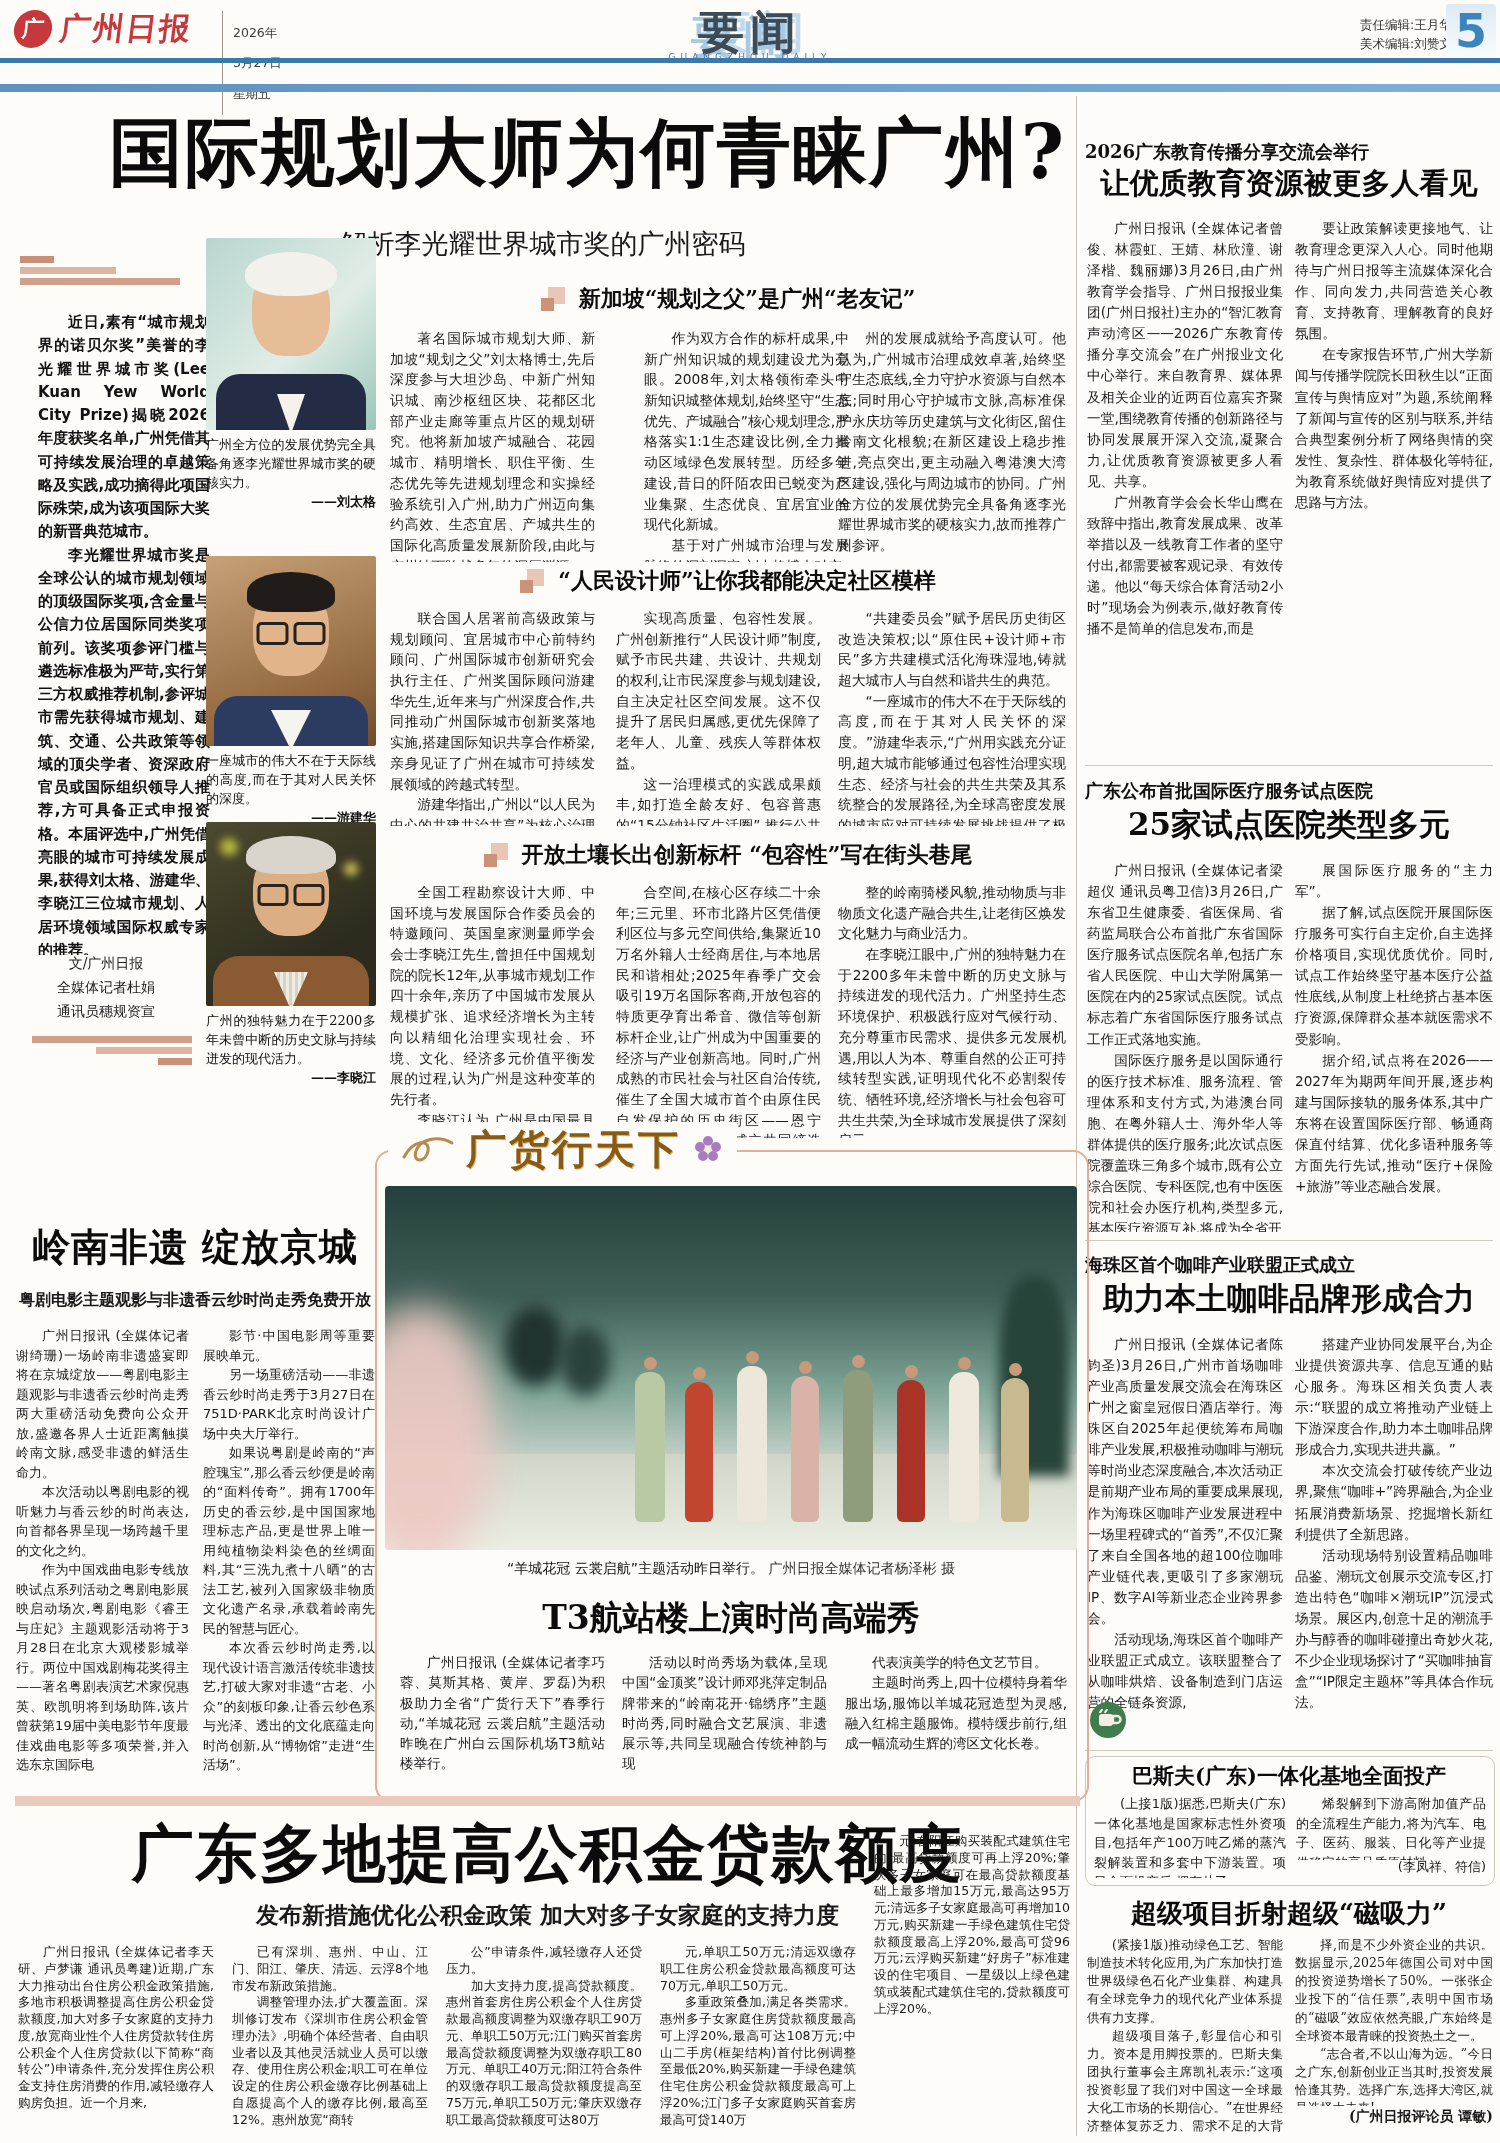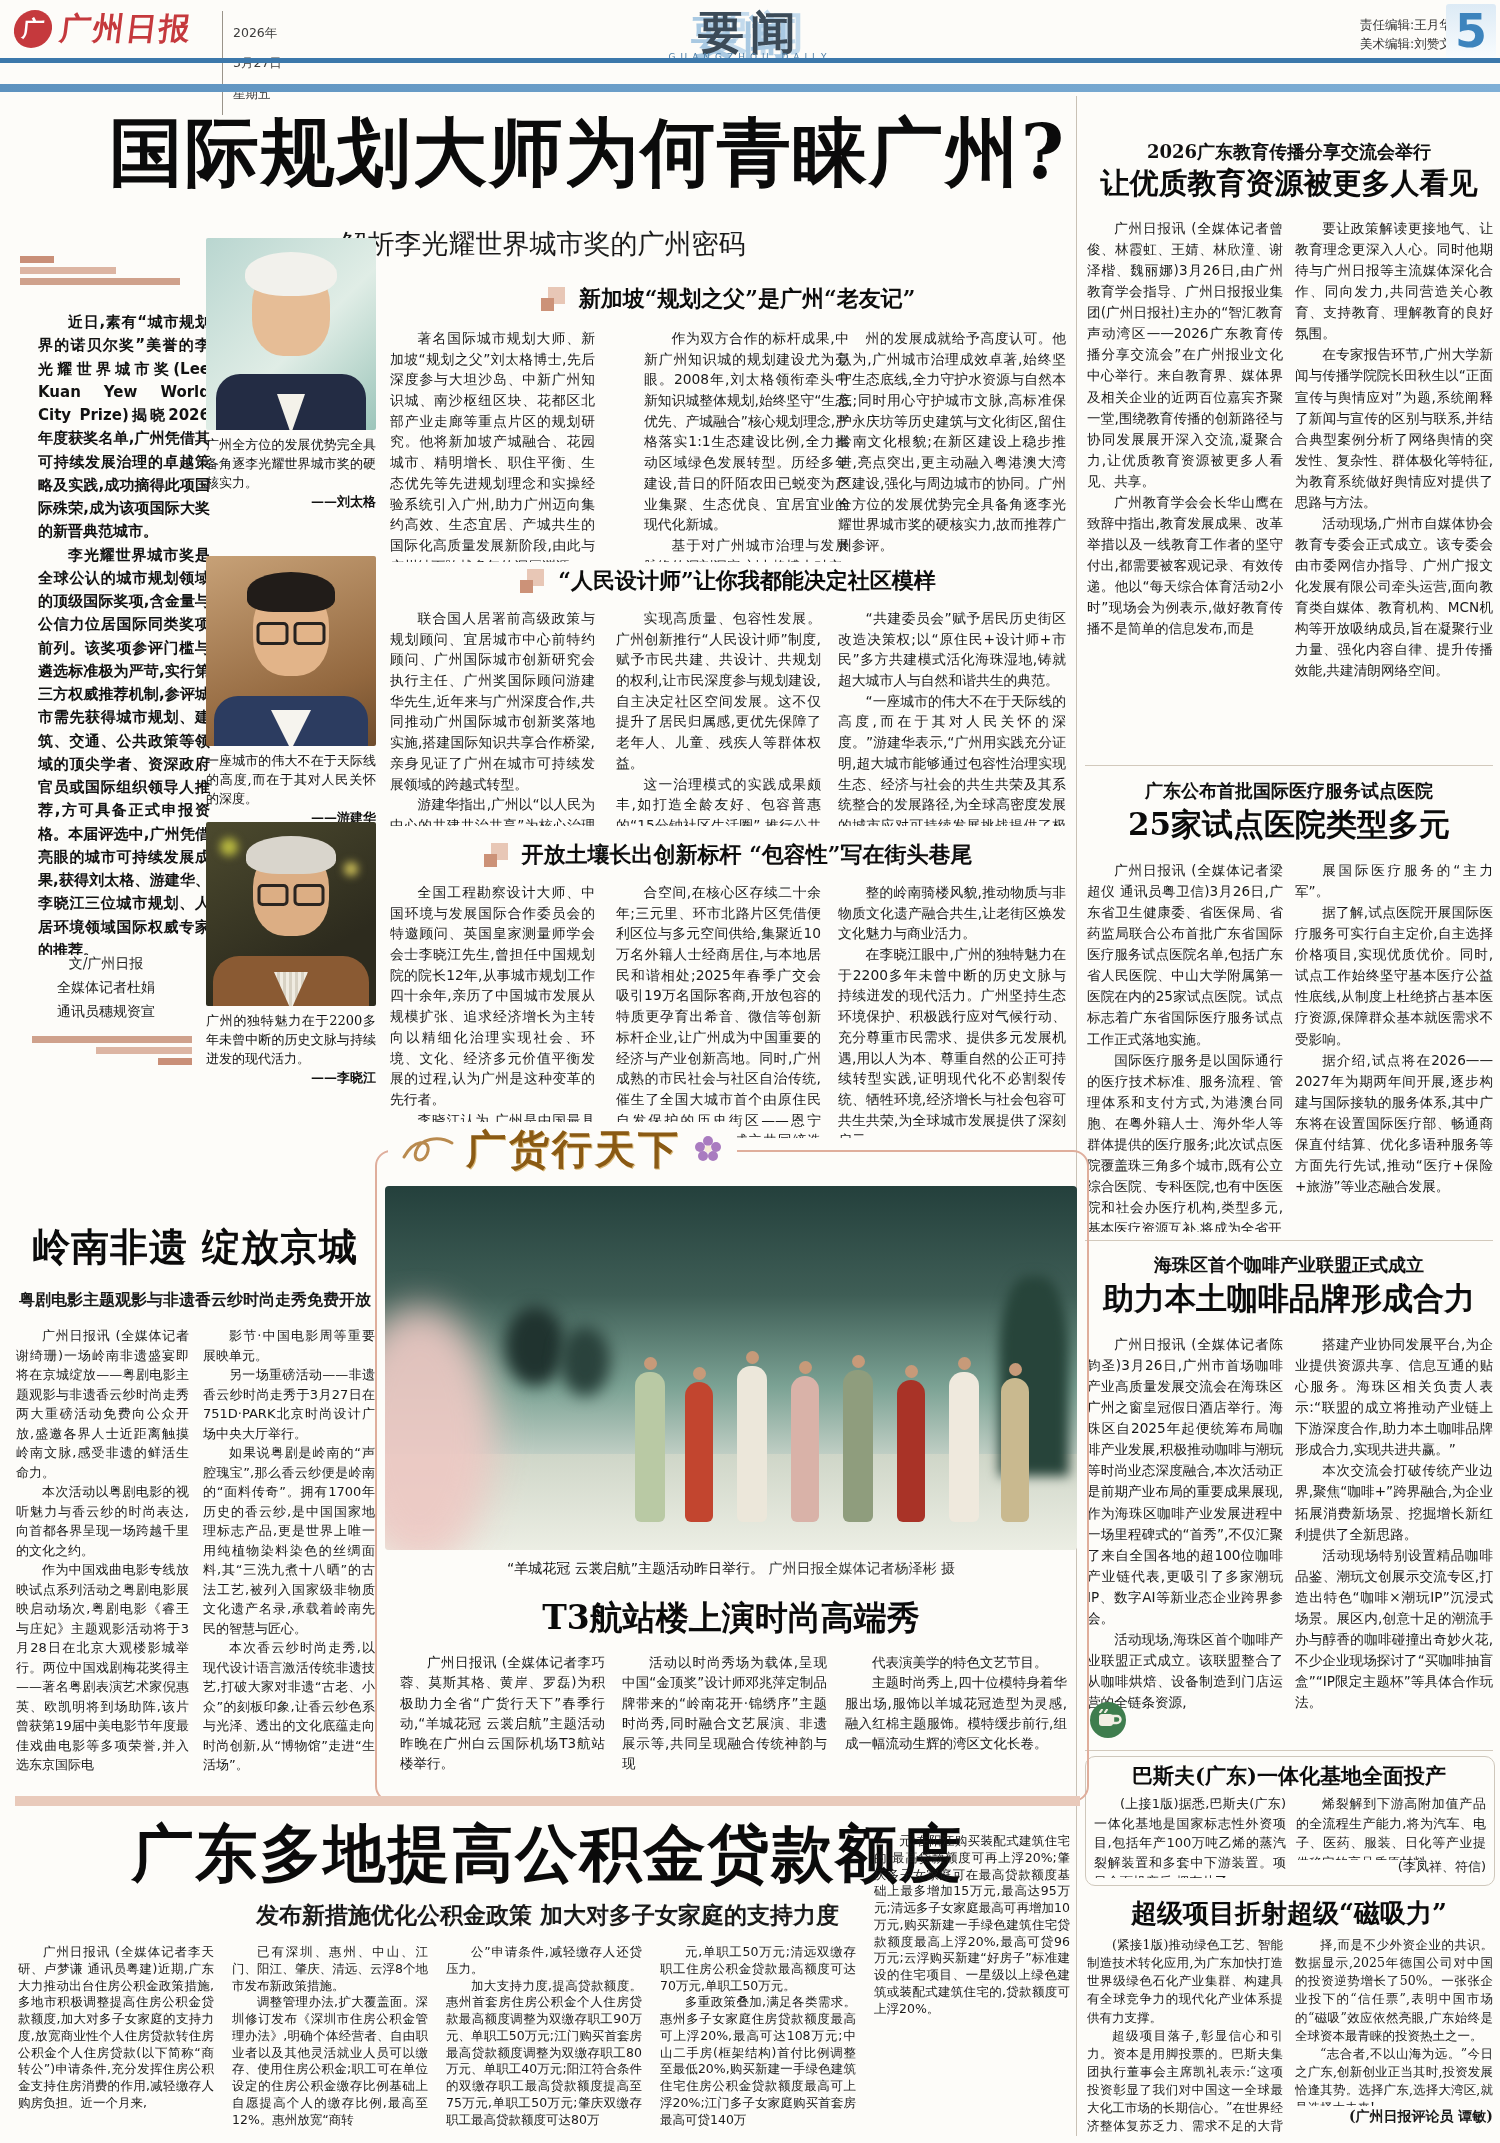--- a/index.html
+++ b/index.html
@@ -17,21 +17,21 @@
             font-size:46px;font-weight:900;color:#3c4b58;letter-spacing:6px;
             text-shadow:-7px 5px 0 #a9c9e2, 8px 0 0 #c3daec;}
   .secsub{left:620px;top:52px;width:260px;text-align:center;font-size:9px;letter-spacing:5px;color:#4d7fa8;}
   .editors{left:1360px;top:16px;font-size:12.5px;line-height:1.5;color:#333;text-align:left;}
   .pagenum{left:1446px;top:4px;font-size:46px;font-weight:900;color:#3d84bd;
            background:linear-gradient(180deg,#dceaf5,#f9fcfe);padding:0 9px;border-radius:3px;}
   .rule1{left:0;top:58px;width:1500px;height:5px;background:#3c78ab;}
   .rule2{left:0;top:84px;width:1500px;height:8px;background:linear-gradient(90deg,#5d92bf,#7fafd6);}
   
   .bighead{text-align:center;font-weight:900;font-family:"DejaVu Serif",serif;color:#0b0b0b;}
-  .kicker{text-align:center;font-weight:700;color:#111;}
+  .kicker{font-weight:700;color:#111;}
   .sechead{display:flex;align-items:center;justify-content:center;gap:14px;
            font:700 22px "DejaVu Serif",serif;color:#0d0d0d;}
   .sqicon{position:relative;width:24px;height:24px;flex:0 0 24px;}
   .sqicon .b{position:absolute;right:0;top:0;width:17px;height:17px;background:#e8c7b6;}
   .sqicon .f{position:absolute;left:0;bottom:0;width:13px;height:13px;background:#cc9278;}
   
   .column{position:absolute;overflow:hidden;text-align:justify;}
   .column p{text-indent:2em;text-align:justify;margin:0;}
   .c-lead{font-size:13.8px;line-height:1.5;}
   .c-right{font-size:13.6px;line-height:1.55;}
@@ -211,21 +211,20 @@
 
   <div class="abs kicker serif" style="left:1085px;top:140px;width:408px;font-size:18px;">2026广东教育传播分享交流会举行</div>
   <div class="abs bighead" style="left:1085px;top:164px;width:408px;font-size:29px;">让优质教育资源被更多人看见</div>
   <div class="column c-right" style="left:1087px;top:218px;width:196px;height:540px;">
       <p>广州日报讯 (全媒体记者曾俊、林霞虹、王婧、林欣潼、谢泽楷、魏丽娜)3月26日,由广州教育学会指导、广州日报报业集团(广州日报社)主办的“智汇教育 声动湾区——2026广东教育传播分享交流会”在广州报业文化中心举行。来自教育界、媒体界及相关企业的近两百位嘉宾齐聚一堂,围绕教育传播的创新路径与协同发展展开深入交流,凝聚合力,让优质教育资源被更多人看见、共享。</p>
       <p>广州教育学会会长华山鹰在致辞中指出,教育发展成果、改革举措以及一线教育工作者的坚守付出,都需要被客观记录、有效传递。他以“每天综合体育活动2小时”现场会为例表示,做好教育传播不是简单的信息发布,而是</p>
     </div>
   <div class="column c-right" style="left:1295px;top:218px;width:198px;height:540px;">
       <p>要让政策解读更接地气、让教育理念更深入人心。同时他期待与广州日报等主流媒体深化合作、同向发力,共同营造关心教育、支持教育、理解教育的良好氛围。</p>
       <p>在专家报告环节,广州大学新闻与传播学院院长田秋生以“正面宣传与舆情应对”为题,系统阐释了新闻与宣传的区别与联系,并结合典型案例分析了网络舆情的突发性、复杂性、群体极化等特征,为教育系统做好舆情应对提供了思路与方法。</p>
-      <p>活动现场,广州市自媒体协会教育专委会正式成立。该专委会由市委网信办指导、广州广报文化发展有限公司牵头运营,面向教育类自媒体、教育机构、MCN机构等开放吸纳成员,旨在凝聚行业力量、强化内容自律、提升传播效能,共建清朗网络空间。</p>
     </div>
   <div class="hline" style="left:1085px;top:765px;width:408px;"></div>
 
   <div class="abs kicker serif" style="left:1085px;top:779px;width:408px;font-size:18px;">广东公布首批国际医疗服务试点医院</div>
   <div class="abs bighead" style="left:1085px;top:804px;width:408px;font-size:31px;">25家试点医院类型多元</div>
   <div class="column c-right" style="left:1087px;top:860px;width:196px;height:372px;">
       <p>广州日报讯 (全媒体记者梁超仪 通讯员粤卫信)3月26日,广东省卫生健康委、省医保局、省药监局联合公布首批广东省国际医疗服务试点医院名单,包括广东省人民医院、中山大学附属第一医院在内的25家试点医院。试点标志着广东省国际医疗服务试点工作正式落地实施。</p>
       <p>国际医疗服务是以国际通行的医疗技术标准、服务流程、管理体系和支付方式,为港澳台同胞、在粤外籍人士、海外华人等群体提供的医疗服务;此次试点医院覆盖珠三角多个城市,既有公立综合医院、专科医院,也有中医医院和社会办医疗机构,类型多元,基本医疗资源互补,将成为全省开</p>
     </div>
   <div class="column c-right" style="left:1295px;top:860px;width:198px;height:372px;">

